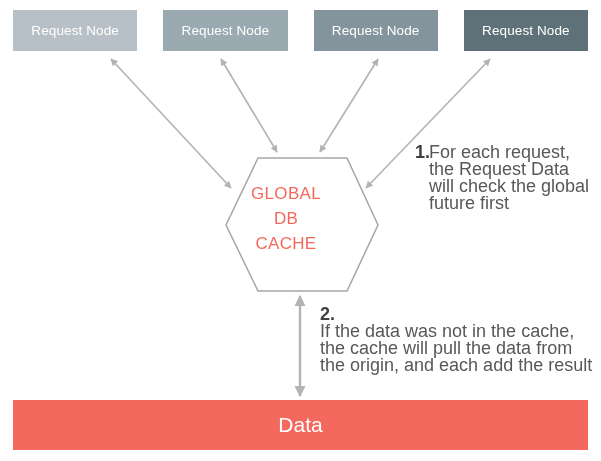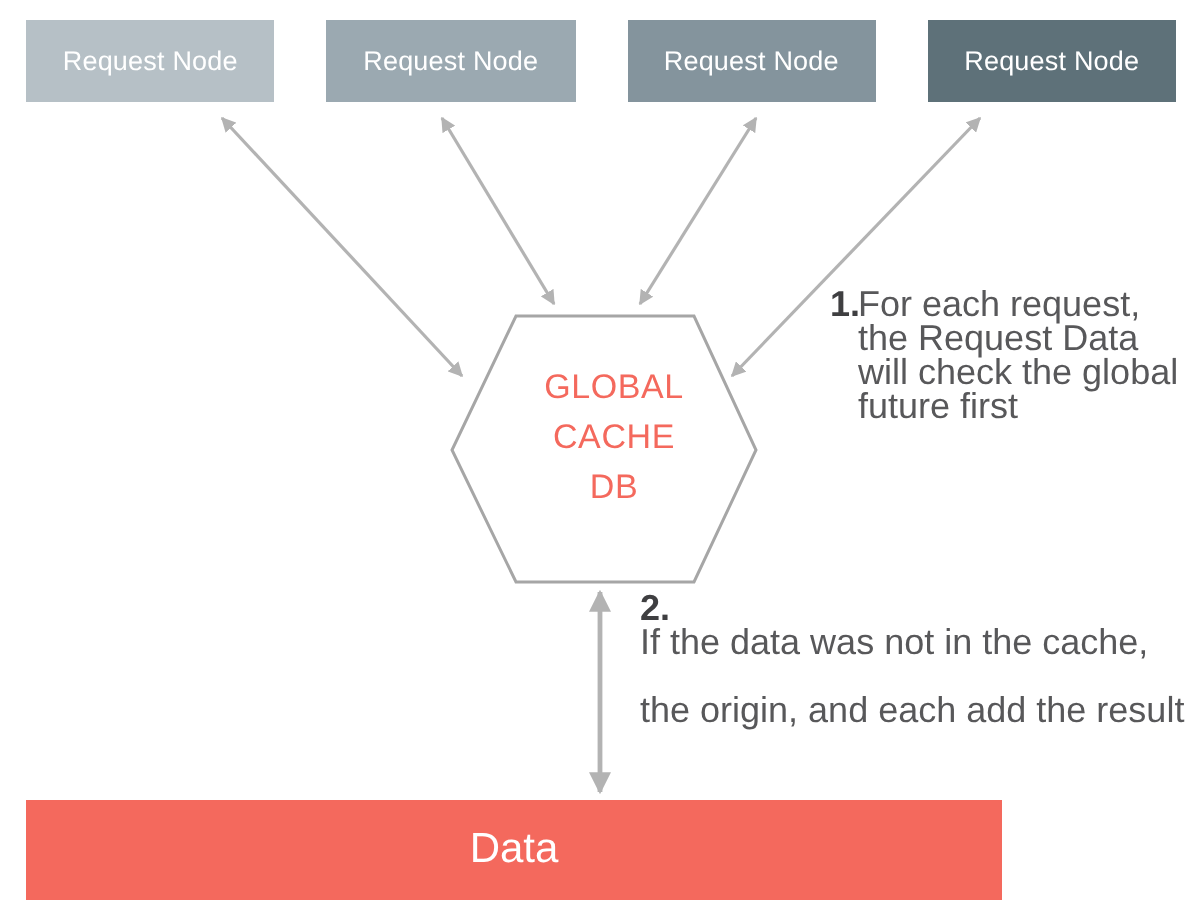--- a/index.html
+++ b/index.html
@@ -35,41 +35,41 @@
     font-size: 13.5px;
     letter-spacing: 0.1px;
     user-select: none;
   }
 
   
   .data-bar {
     position: absolute;
     left: 13px;
     top: 400px;
-    width: 488px;
+    width: 575px;
     height: 50px;
     display: flex;
     align-items: center;
     justify-content: center;
     color: #ffffff;
     font-size: 21px;
   }
 
   
   .hex-layer {
     position: absolute;
     left: 0;
     top: 0;
     width: 601px;
     height: 461px;
     pointer-events: none;
   }
   .hex-label {
     position: absolute;
-    left: 231px;
+    left: 210px;
     top: 181px;
     width: 152px;
     text-align: center;
     font-size: 17px;
     line-height: 25px;
     color: #F4695D;
     letter-spacing: 0.3px;
     user-select: none;
   }
 
@@ -82,21 +82,21 @@
   }
   .annotation .num {
     font-weight: bold;
     color: #3f3f41;
   }
   .annotation .lines {
     display: inline-block;
     vertical-align: top;
   }
   #annotation-1 { left: 415px; top: 144px; width: 180px; }
-  #annotation-2 { left: 320px; top: 296px; width: 275px; }
+  #annotation-2 { left: 320px; top: 306px; width: 275px; }
   .annotation .num { display: inline-block; width: 14px; }
 </style>
 </head>
 <body>
 
 <div id="canvas">
 
   <div class="node-row">
     <div class="node-box" style="background:#B6C0C6">
       <span>Request Node</span>
@@ -130,29 +130,29 @@
 
     <line x1="490" y1="59" x2="366" y2="188" stroke="#B3B3B3" stroke-width="1.6" marker-start="url(#ah-start)" marker-end="url(#ah-end)"></line>
 
     <polygon points="258,158 347,158 378,225 347,291 258,291 226,225" fill="#FFFFFF" stroke="#A6A6A6" stroke-width="1.5"></polygon>
 
     <line x1="300" y1="296" x2="300" y2="396" stroke="#B3B3B3" stroke-width="2.4" marker-start="url(#ah-start)" marker-end="url(#ah-end)"></line>
   </svg>
 
   <div class="hex-label">
     <div>GLOBAL</div>
+    <div>DB</div>
     <div>CACHE</div>
-    <div>DB</div>
   </div>
 
   <div class="annotation" id="annotation-1">
     <span class="num">1.</span><span class="lines"><span>For each request,</span><br><span>the Request Data</span><br><span>will check the global</span><br><span>future first</span></span>
   </div>
 
   <div class="annotation" id="annotation-2">
-    <span class="num">2.</span><span class="lines"><span>If the data was not in the cache,</span><br><br><span>the origin, and each add the result</span><br></span>
+    <span class="num">2.</span><span class="lines"><span>If the data was not in the cache,</span><br><span>the cache will pull the data from</span><br><span>the origin, and each add the result</span><br></span>
   </div>
 
   <div class="data-bar" style="background:#F4695D">
     <span>Data</span>
   </div>
 
 </div>
 
 </body></html>

